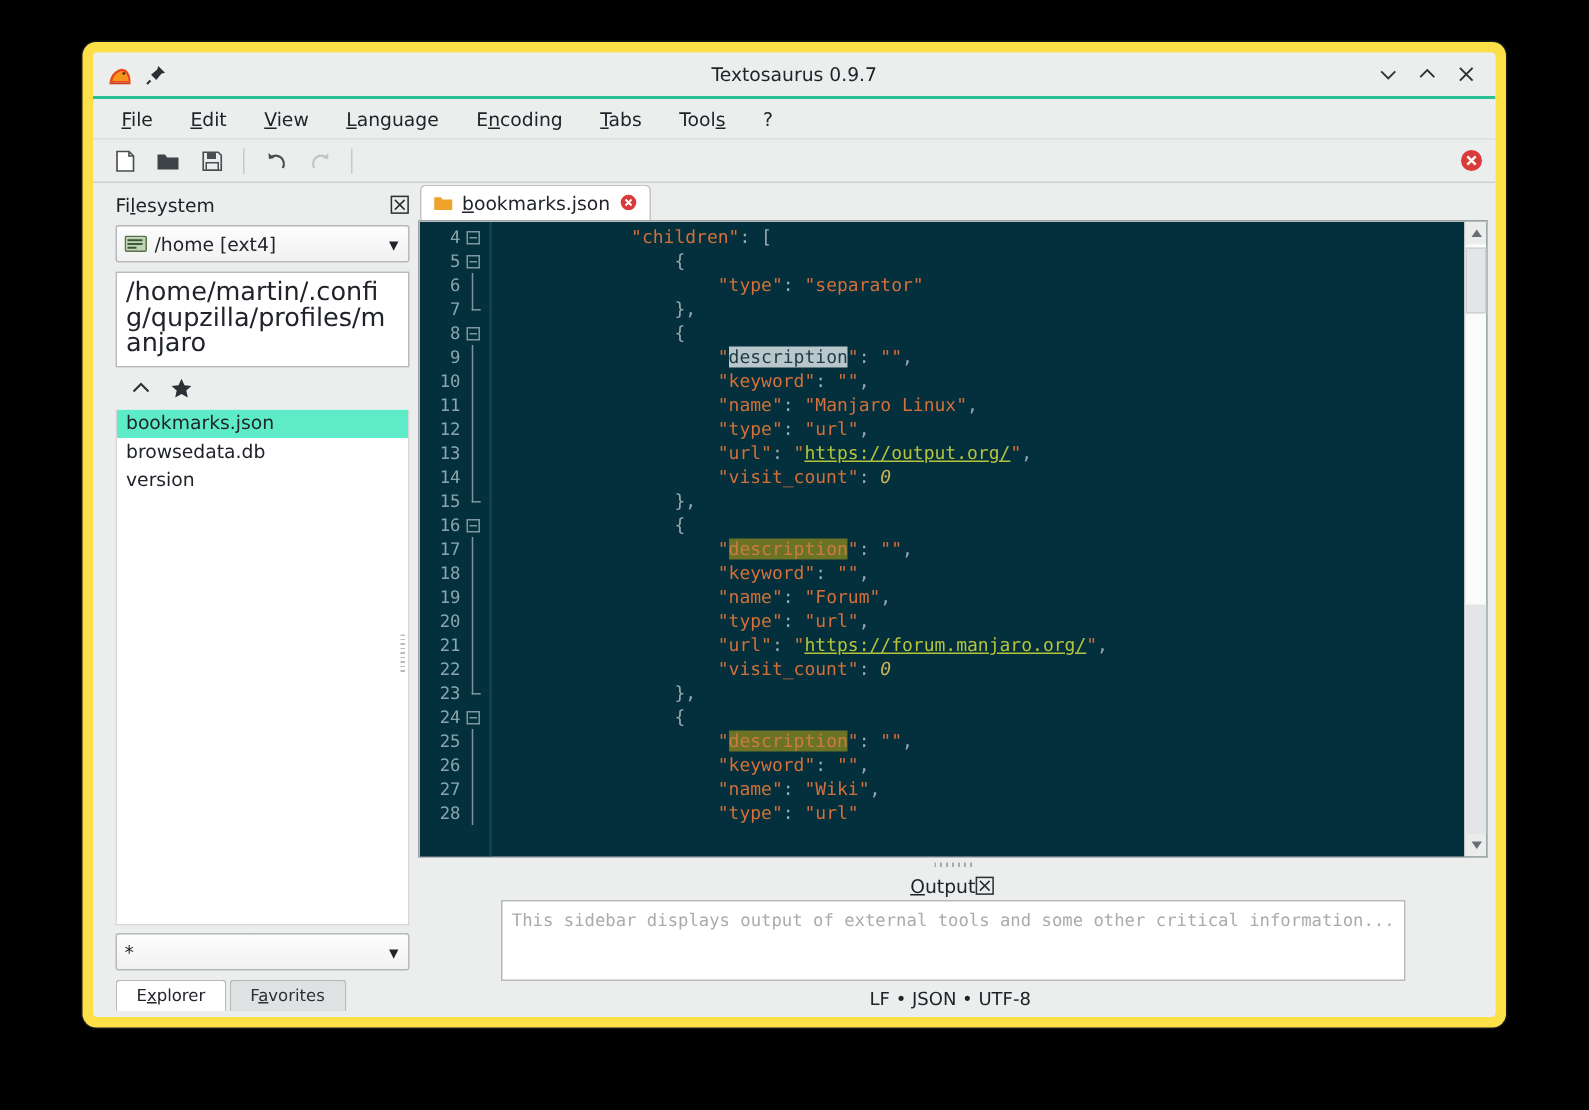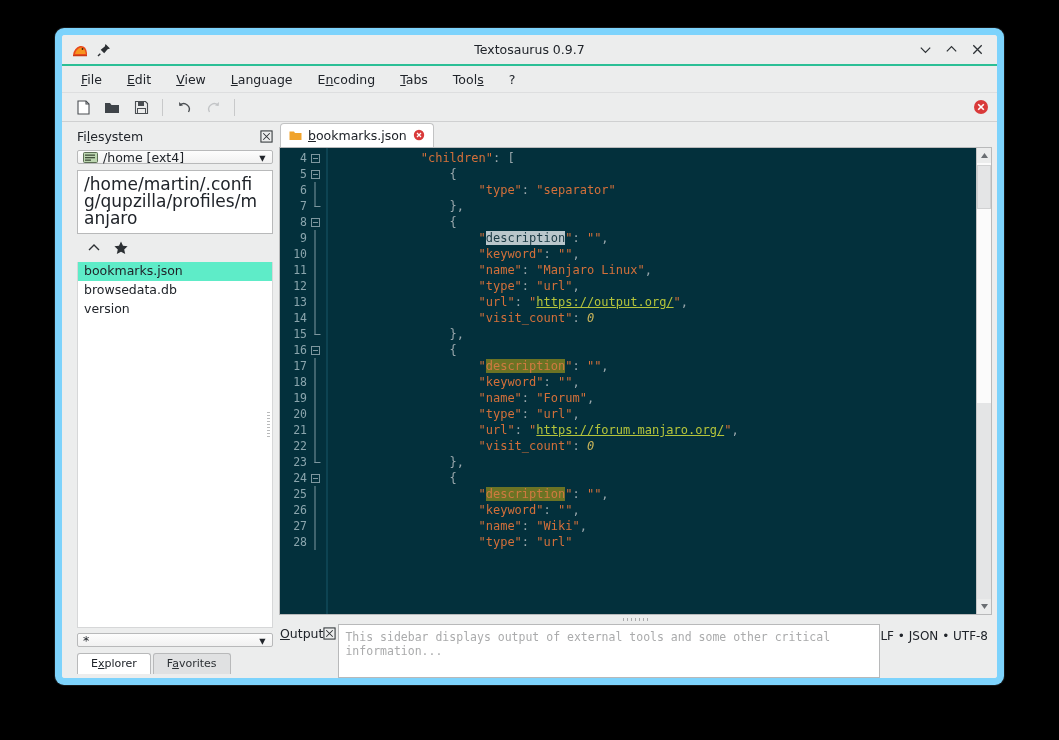--- a/index.html
+++ b/index.html
@@ -8,21 +8,21 @@
     background: #000000;
     font-family: "DejaVu Sans", sans-serif;
     overflow: hidden;
   }
 
   
   #window-frame {
     position: absolute;
     left: 55px; top: 28px;
     width: 949px; height: 657px;
-    background: #7dd3fc;
+    background: #fde047;
     border-radius: 9px;
     box-shadow: 0 0 0 1px #15181a;
   }
   #window-body {
     position: absolute;
     left: 7px; top: 7px;
     width: 935px; height: 643px;
     background: #eceded;
     border-radius: 3px;
     overflow: hidden;
@@ -127,21 +127,21 @@
   }
   .panel-title {
     font-size: 12.5px;
     color: #20242a;
   }
   .panel-close {
     margin-left: auto;
     width: 13px; height: 13px;
   }
   .combo {
-    height: 14px;
+    height: 25px;
     background: linear-gradient(#fdfdfd, #f1f1f1);
     border: 1px solid #b8b9ba;
     border-radius: 2px;
     display: flex;
     align-items: center;
     padding: 0 3px 0 5px;
     font-size: 12.5px;
     color: #20242a;
     flex: none;
   }
@@ -375,21 +375,21 @@
     align-items: center;
     justify-content: center;
     background: #eceded;
   }
   .grip-dots {
     width: 26px; height: 3px;
     background: repeating-linear-gradient(90deg, #aaabac 0 1px, transparent 1px 4px);
   }
 
   
-  #output-panel { flex: none; display: flex; flex-direction: row; }
+  #output-panel { flex: none; display: flex; flex-direction: column; align-items: center; }
   #output-header {
     display: flex;
     align-items: center;
     height: 19px;
     padding: 0 2px 0 1px;
   }
   #output-box {
     height: 54px;
     background: #ffffff;
     border: 1px solid #b8b9ba;

